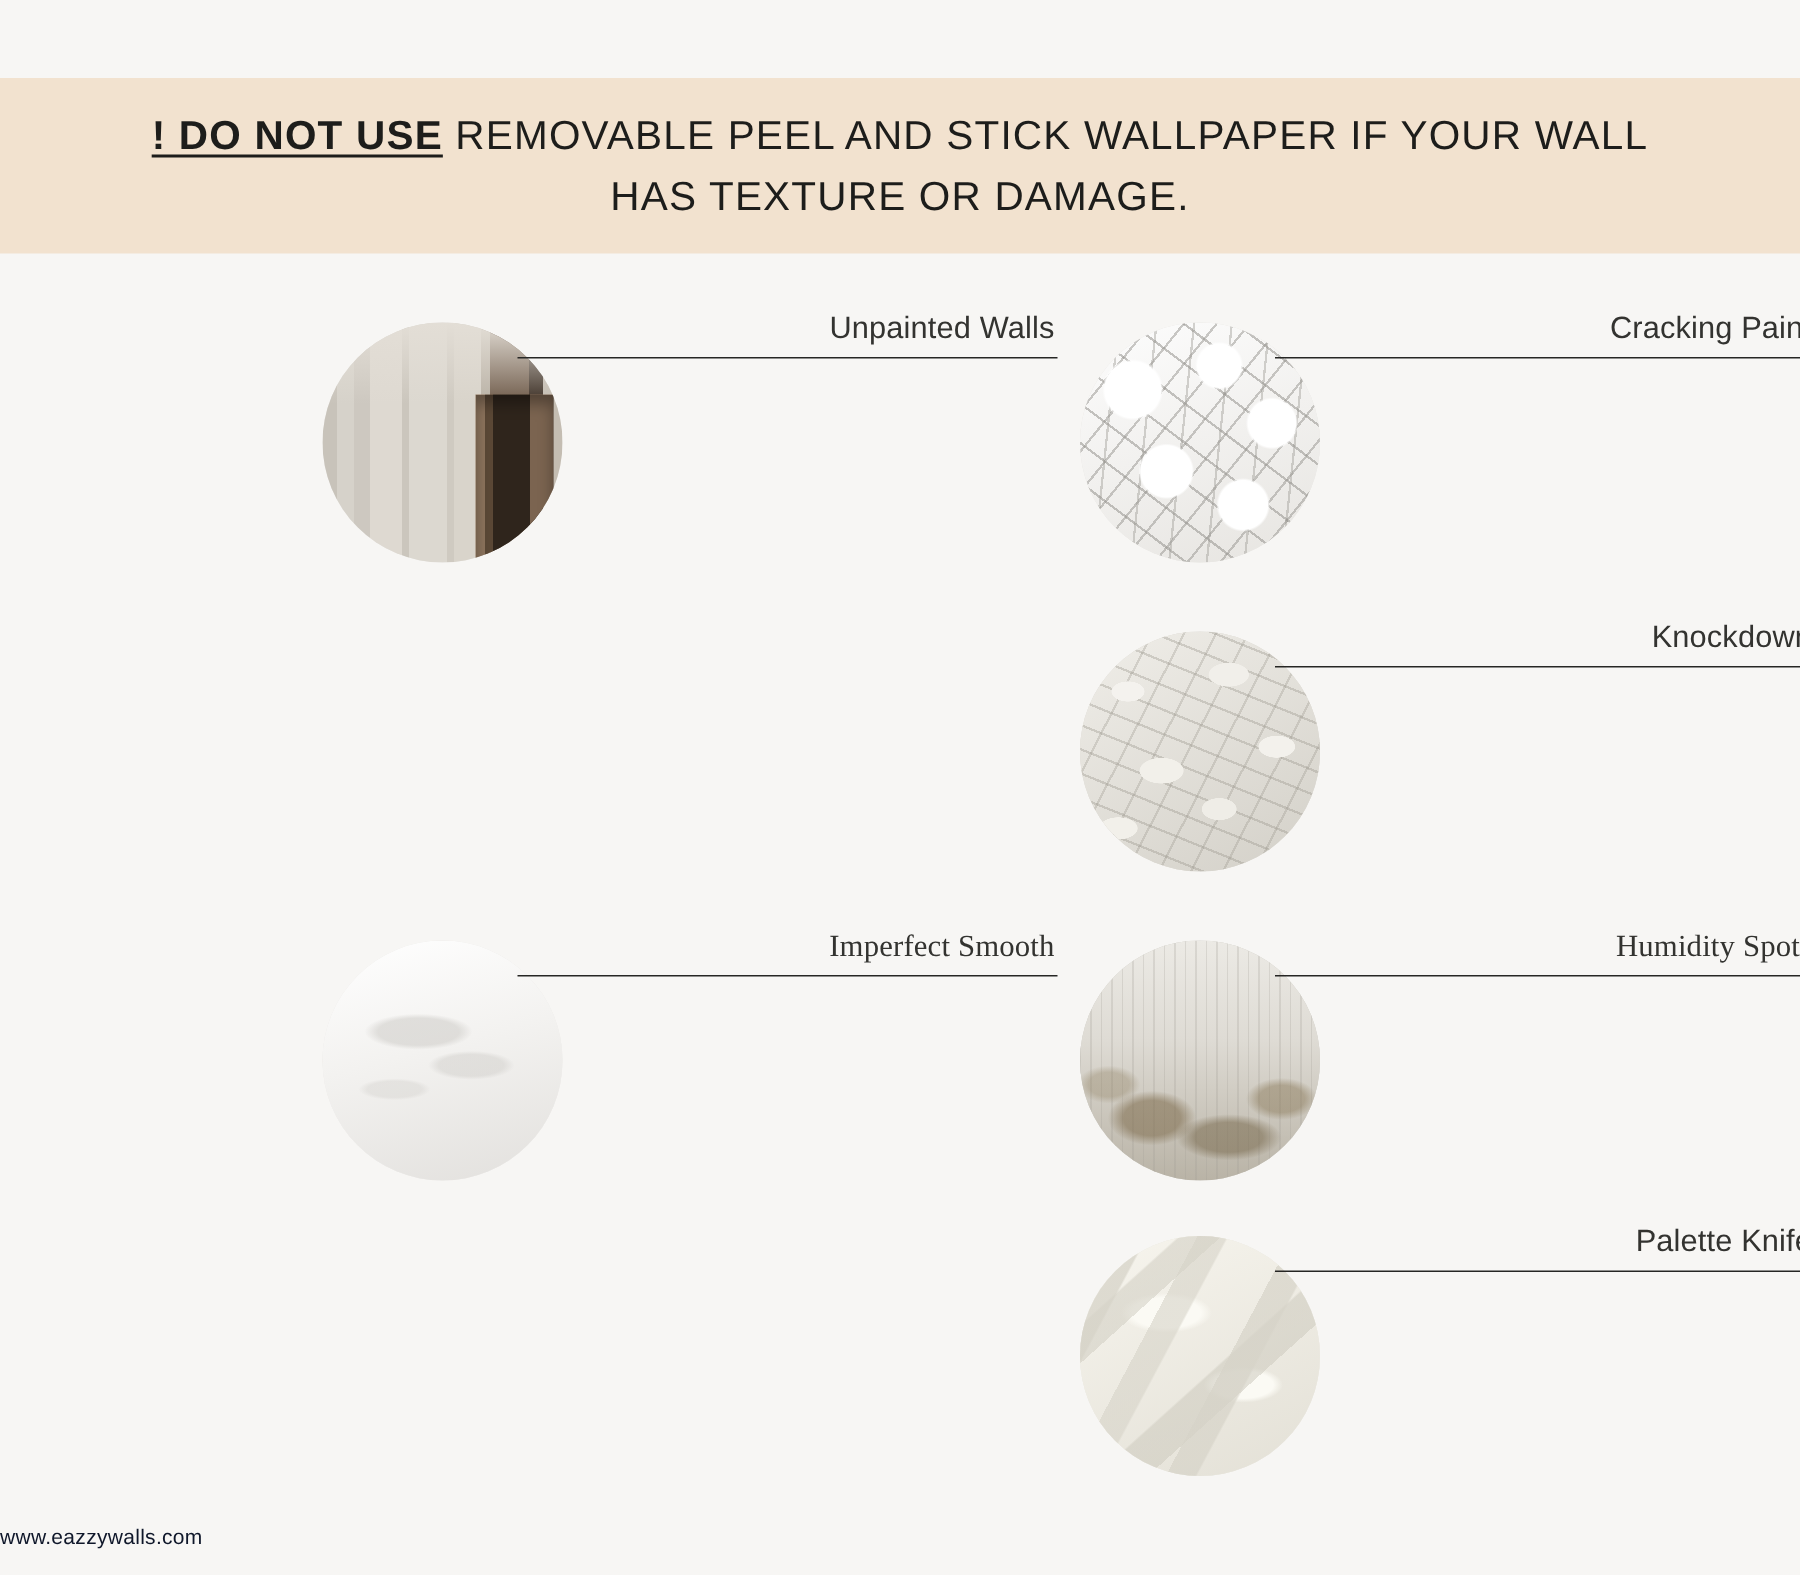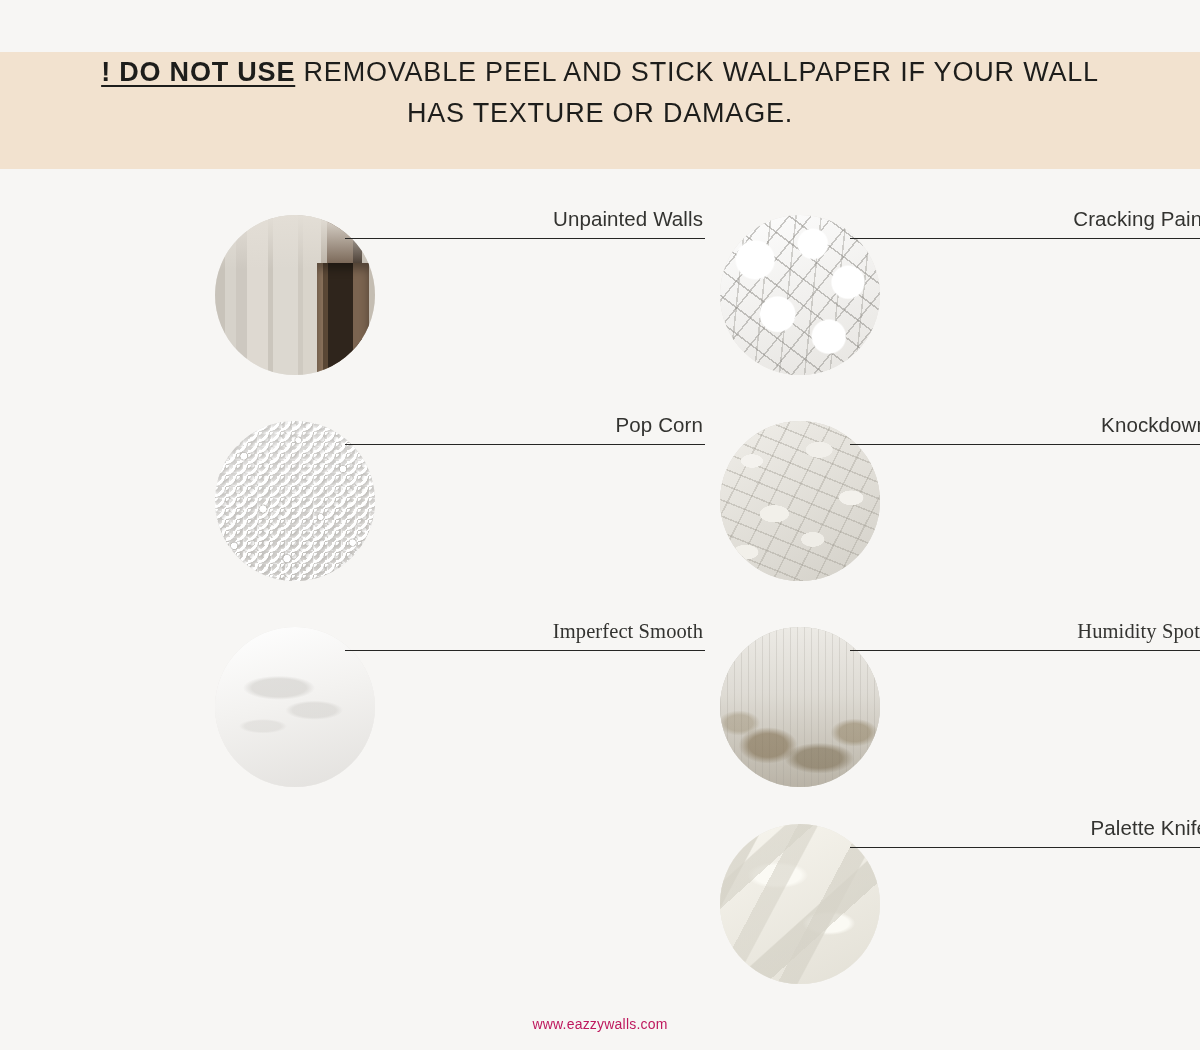--- a/index.html
+++ b/index.html
@@ -17,21 +17,21 @@
 
   
   .banner {
     position: absolute;
     left: 0;
     top: 52px;
     width: 1200px;
     height: 117px;
     background: #f2e2cf;
     display: flex;
-    align-items: flex-start;
+    align-items: center;
     justify-content: center;
   }
   .banner-text {
     width: 1000px;
     text-align: center;
     font-family: "Liberation Sans", sans-serif;
     font-size: 27px;
     letter-spacing: 0.8px;
     line-height: 41px;
     color: #1d1d1b;
@@ -214,23 +214,23 @@
       radial-gradient(ellipse 40px 18px at 68% 62%, #fbfaf4 0 50%, rgba(0,0,0,0) 66%),
       linear-gradient(155deg,#f7f5ee,#e3e0d6);
   }
 
   
   .footer {
     position: absolute;
     left: 0;
     bottom: 18px;
     width: 1200px;
-    text-align: center;
+    text-align: left;
     font-size: 14px;
-    color: #be185d;
+    color: #0f172a;
     letter-spacing: .2px;
   }
 </style>
 </head>
 <body>
 
 <div class="banner">
   <div class="banner-text">
     <span class="warn">! DO NOT USE</span><span> REMOVABLE PEEL AND STICK WALLPAPER IF YOUR WALL HAS TEXTURE OR DAMAGE.</span>
   </div>
@@ -251,29 +251,20 @@
   <div class="cell col-right row-1">
     <div class="swatch">
       <div class="tex tex-crack"></div>
     </div>
     <div class="label-wrap">
       <span class="label">Cracking Paint</span>
       <div class="rule"></div>
     </div>
   </div>
 
-  <div class="cell col-left row-2">
-    <div class="swatch">
-      <div class="tex tex-popcorn"></div>
-    </div>
-    <div class="label-wrap">
-      <span class="label">Pop Corn</span>
-      <div class="rule"></div>
-    </div>
-  </div>
 
   <div class="cell col-right row-2">
     <div class="swatch">
       <div class="tex tex-knockdown"></div>
     </div>
     <div class="label-wrap">
       <span class="label">Knockdown</span>
       <div class="rule"></div>
     </div>
   </div>

